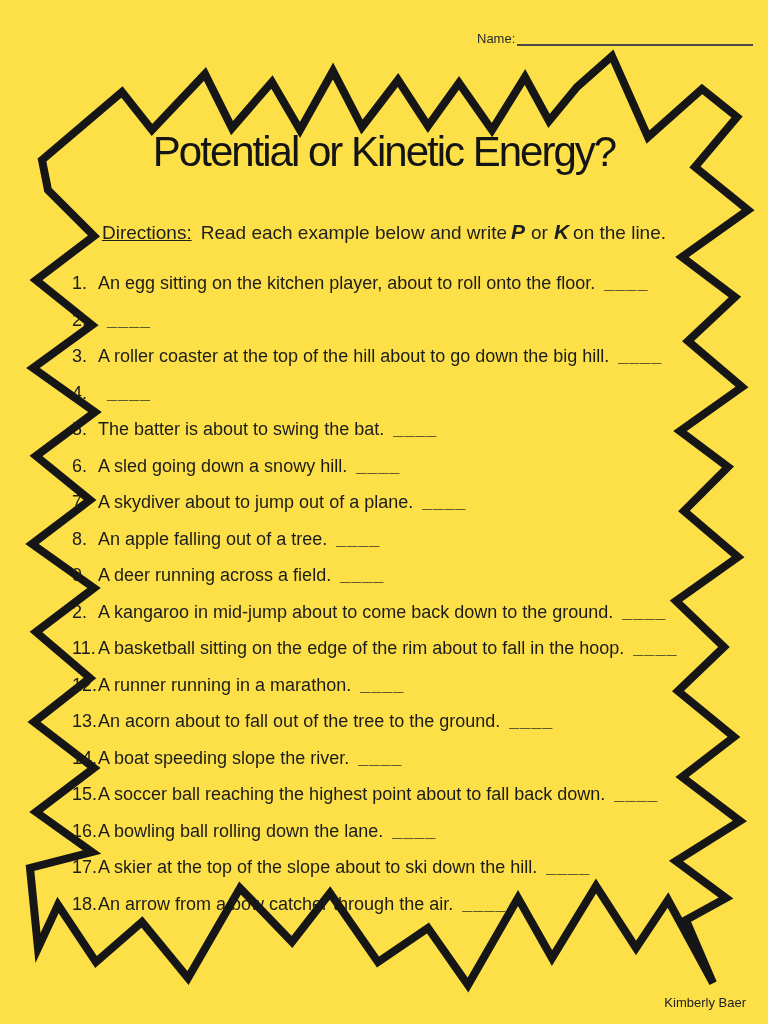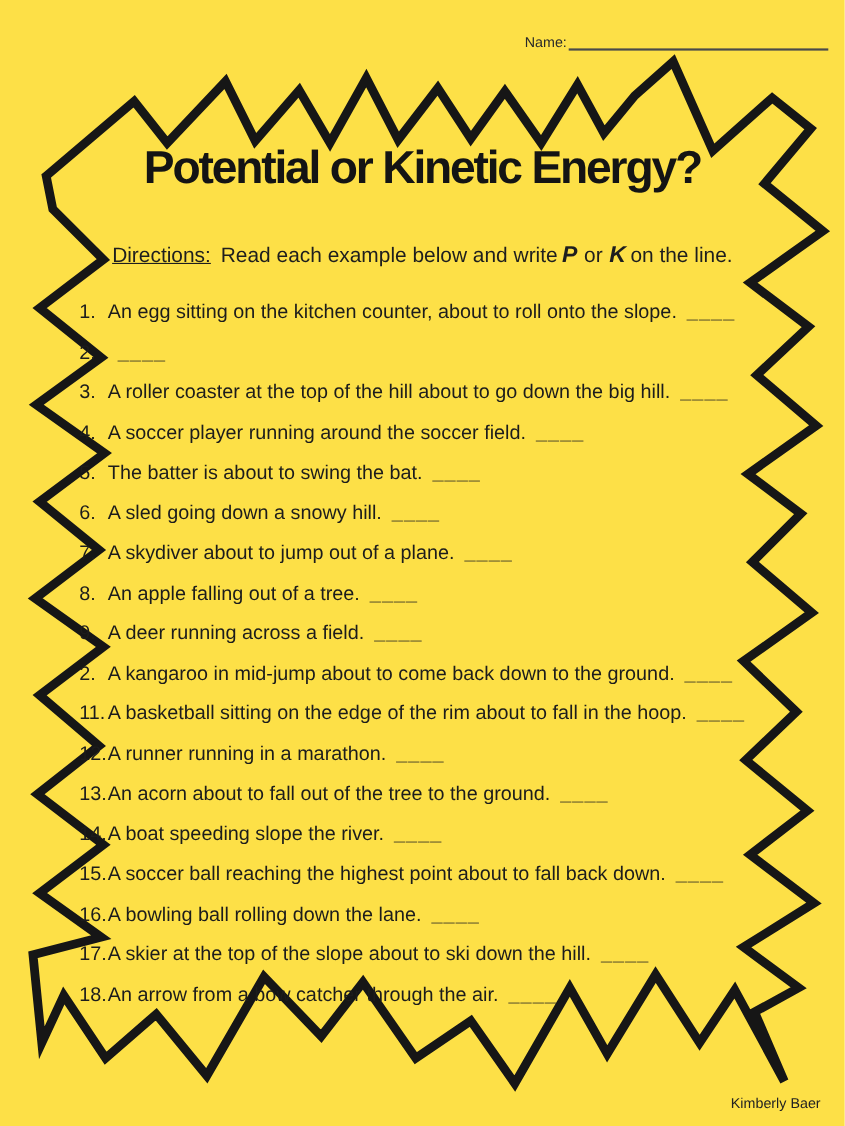--- a/index.html
+++ b/index.html
@@ -17,21 +17,21 @@
     font-size:13px;color:#2a2a2a;
     display:flex;align-items:flex-end;
   }
   .name-line{
     display:inline-block;width:236px;height:14px;
     border-bottom:2px solid #4a4a4a;margin-left:2px;
   }
   .title{
     position:absolute;top:128px;left:0;width:100%;
     margin:0;text-align:center;
-    font-size:42px;font-weight:700;letter-spacing:-2px;
+    font-size:42px;font-weight:400;letter-spacing:-2px;
     color:#141414;
   }
   .directions{
     position:absolute;top:220px;left:0;width:100%;
     margin:0;text-align:center;
     font-size:19px;color:#1e1e1e;white-space:nowrap;
   }
   .dir-label{text-decoration:underline;margin-right:9px;}
   .pk{font-style:italic;font-weight:700;font-size:21px;margin:0 4px;}
   .orw{margin:0 2px;}
@@ -76,35 +76,34 @@
 
   <h1 class="title">Potential or Kinetic Energy?</h1>
 
   <p class="directions">
     <span class="dir-label">Directions:</span><span>Read each example below and write</span><span class="pk">P</span><span class="orw">or</span><span class="pk">K</span><span>on the line.</span>
   </p>
 
   <div class="items" id="items">
       <div class="item">
         <span class="item-number">1.</span>
-        <span class="item-text">An egg sitting on the kitchen counter, about to roll onto the slope.</span>
+        <span class="item-text">An egg sitting on the kitchen player, about to roll onto the floor.</span>
         <span class="answer-blank">____</span>
       </div>
       <div class="item">
         <span class="item-number">2.</span>
         <span class="answer-blank">____</span>
       </div>
       <div class="item">
         <span class="item-number">3.</span>
         <span class="item-text">A roller coaster at the top of the hill about to go down the big hill.</span>
         <span class="answer-blank">____</span>
       </div>
       <div class="item">
         <span class="item-number">4.</span>
-        <span class="item-text">A soccer player running around the soccer field.</span>
         <span class="answer-blank">____</span>
       </div>
       <div class="item">
         <span class="item-number">5.</span>
         <span class="item-text">The batter is about to swing the bat.</span>
         <span class="answer-blank">____</span>
       </div>
       <div class="item">
         <span class="item-number">6.</span>
         <span class="item-text">A sled going down a snowy hill.</span>

